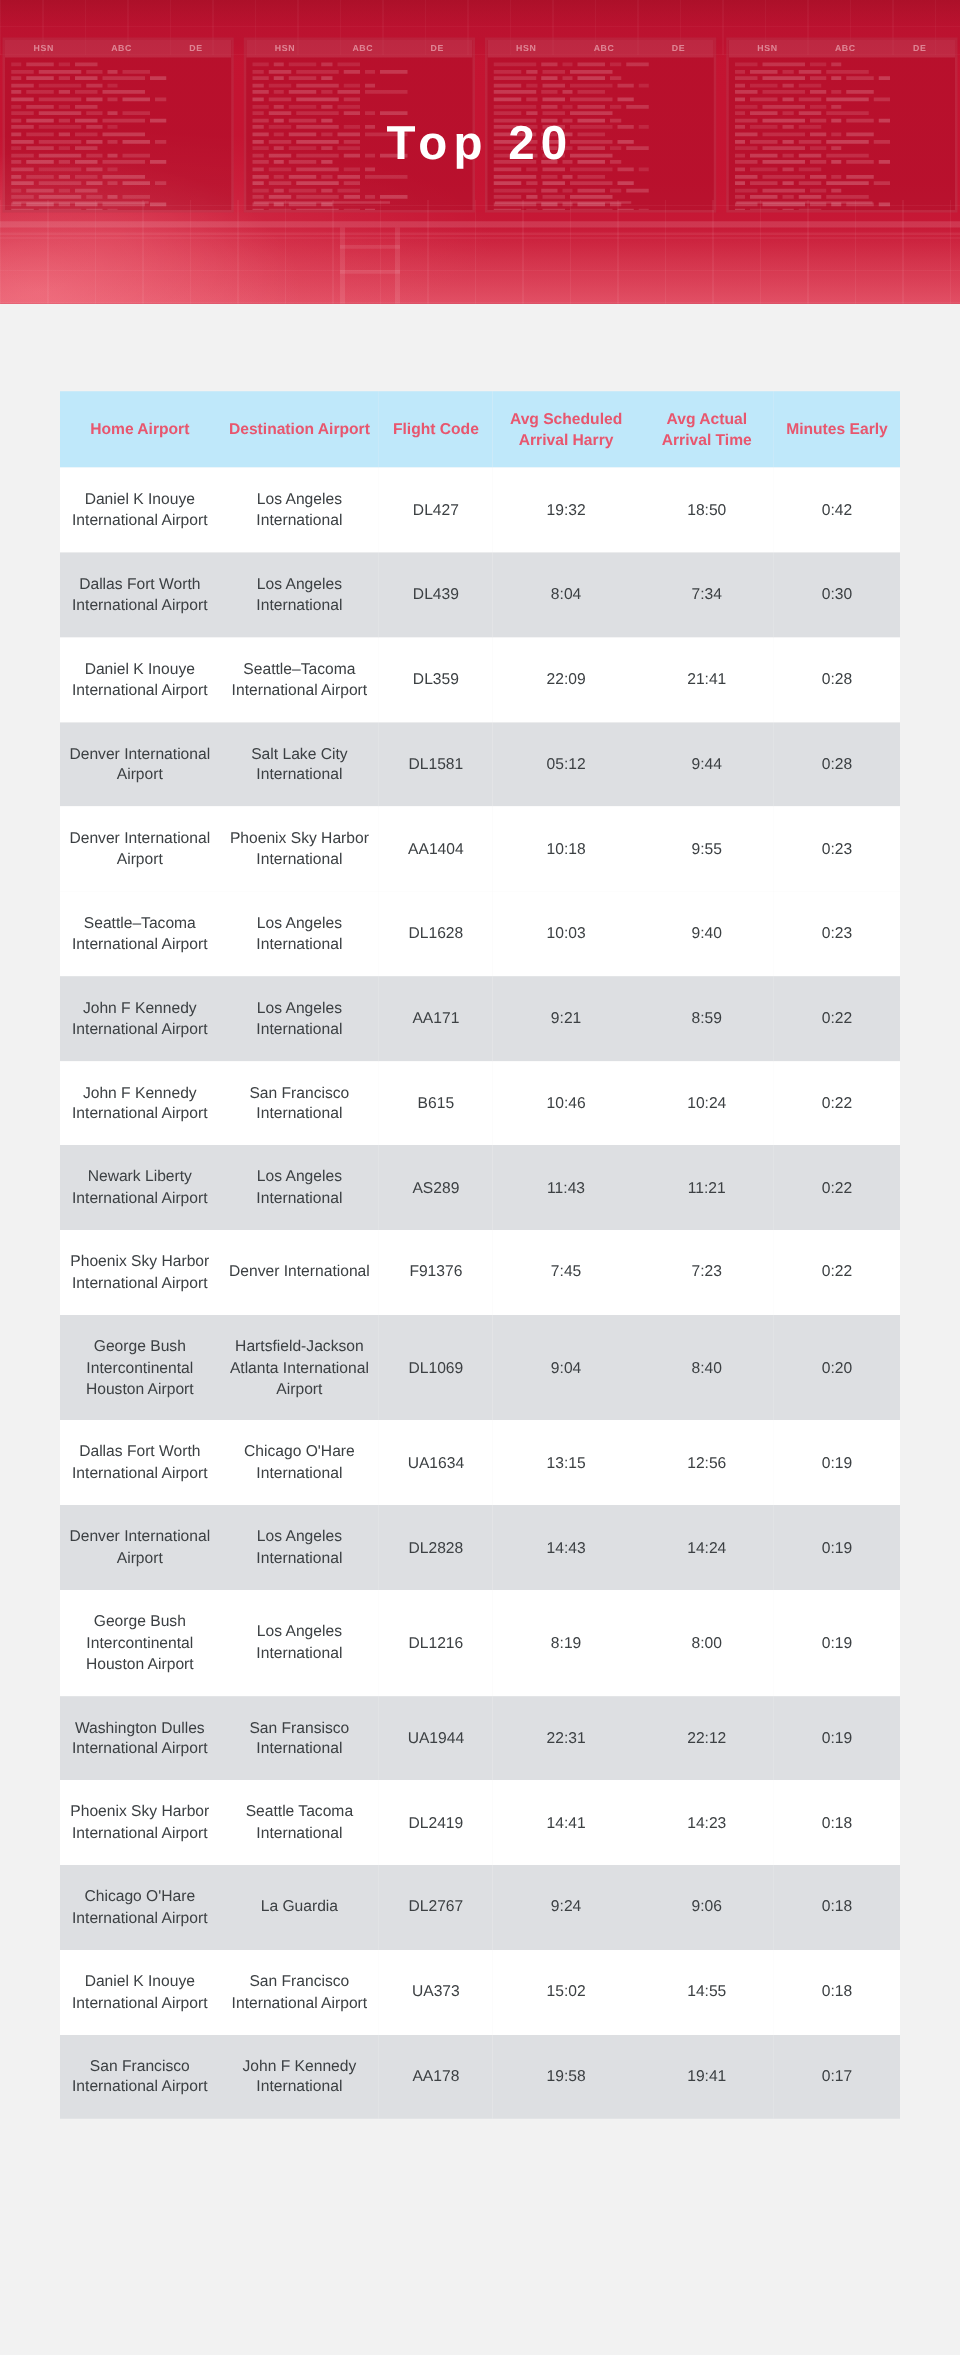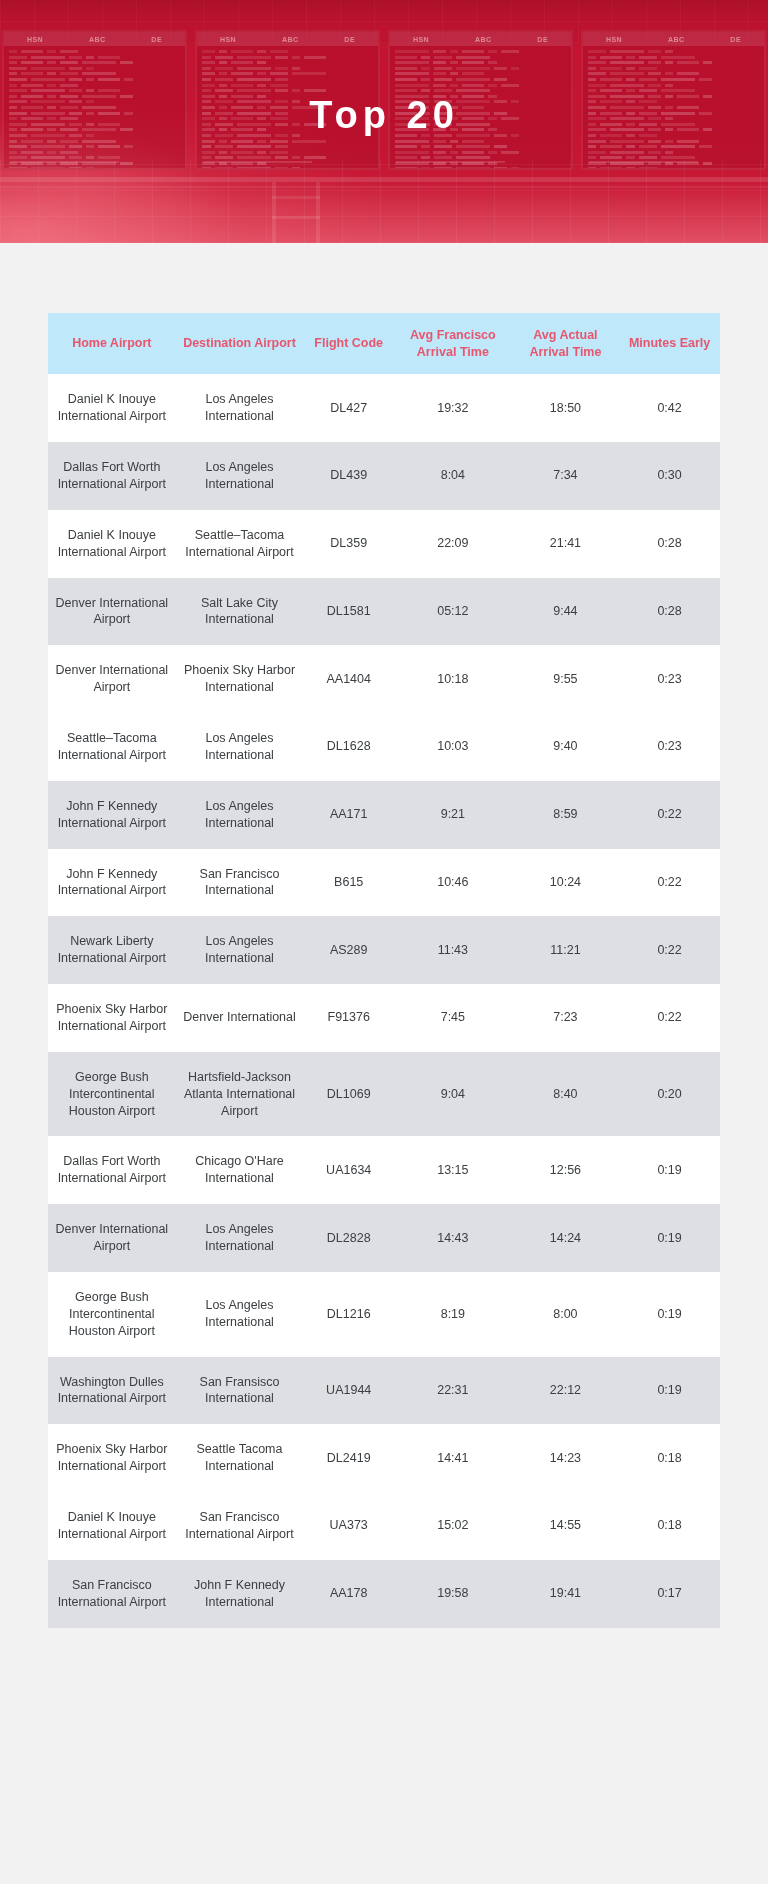--- a/index.html
+++ b/index.html
@@ -897,21 +897,21 @@
           <col class="c-code">
         <col class="c-sch">
           <col class="c-act">
           <col class="c-min">
       </colgroup>
       <thead>
         <tr>
           <th>Home Airport</th>
           <th>Destination Airport</th>
           <th>Flight Code</th>
-          <th>Avg Francisco Arrival Time</th>
+          <th>Avg Scheduled Arrival Harry</th>
           <th>Avg Actual Arrival Time</th>
           <th>Minutes Early</th>
         </tr>
       </thead>
       <tbody id="tbody">
           <tr class="even">
             <td>Daniel K Inouye International Airport</td>
             <td>Los Angeles International</td>
             <td>DL427</td>
             <td>19:32</td>
@@ -1031,20 +1031,28 @@
             <td>0:19</td>
           </tr>
           <tr class="even">
             <td>Phoenix Sky Harbor International Airport</td>
             <td>Seattle Tacoma International</td>
             <td>DL2419</td>
             <td>14:41</td>
             <td>14:23</td>
             <td>0:18</td>
           </tr>
+          <tr class="odd">
+            <td>Chicago O'Hare International Airport</td>
+            <td>La Guardia</td>
+            <td>DL2767</td>
+            <td>9:24</td>
+            <td>9:06</td>
+            <td>0:18</td>
+          </tr>
           <tr class="even">
             <td>Daniel K Inouye International Airport</td>
             <td>San Francisco International Airport</td>
             <td>UA373</td>
             <td>15:02</td>
             <td>14:55</td>
             <td>0:18</td>
           </tr>
           <tr class="odd">
             <td>San Francisco International Airport</td>

